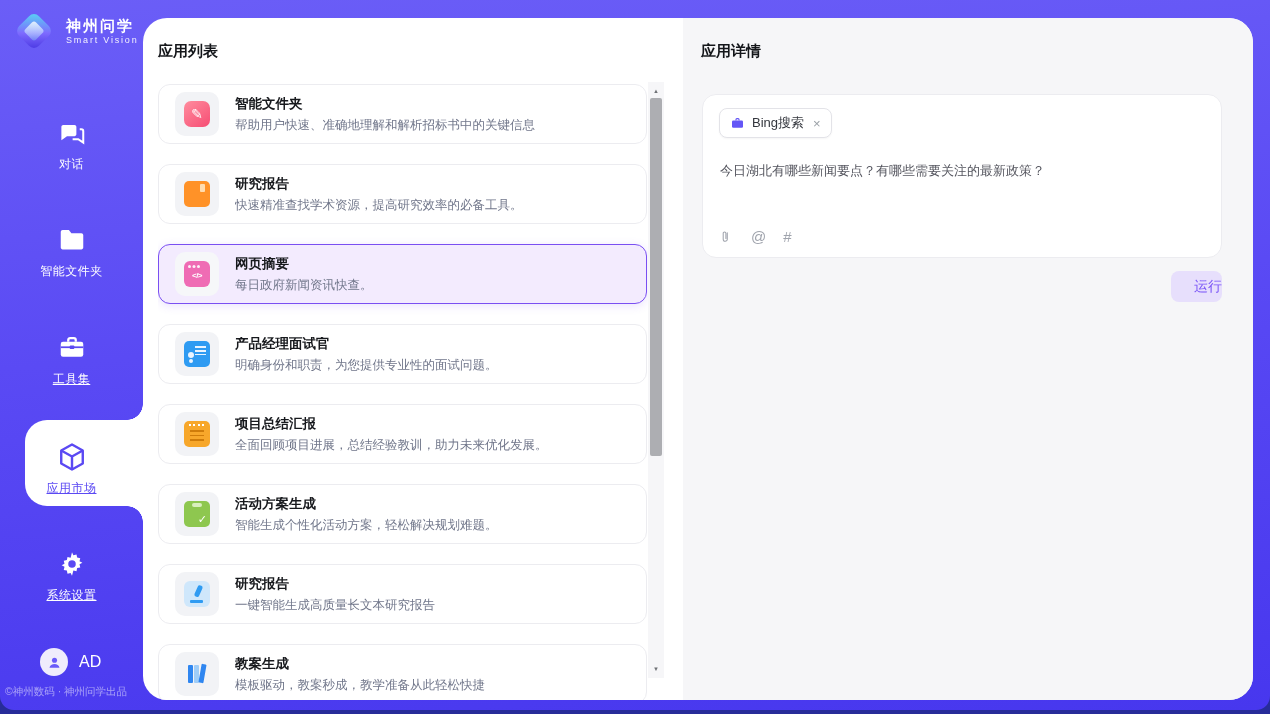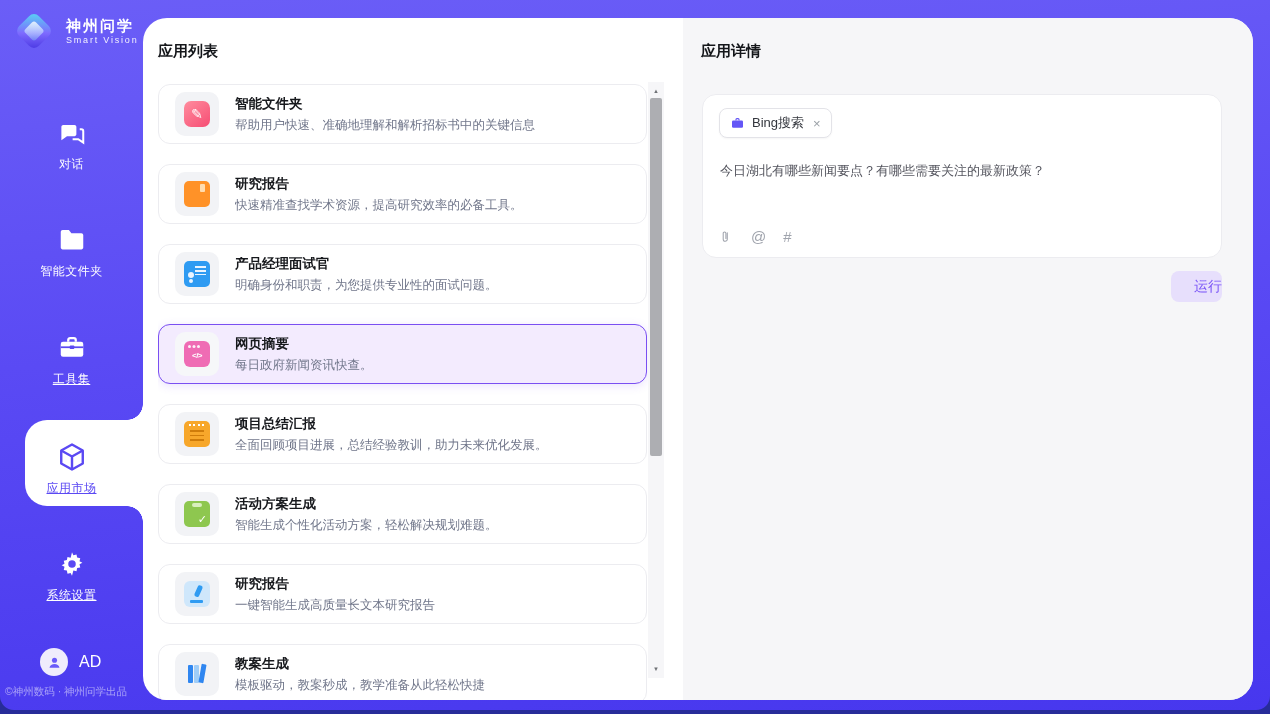--- a/index.html
+++ b/index.html
@@ -232,37 +232,37 @@
   <div class="app-card">
     <span class="tile">
       <span class="appic book-icon"></span>
     </span>
     <span class="card-text">
       <div class="card-title">研究报告</div>
       <div class="card-desc">快速精准查找学术资源，提高研究效率的必备工具。</div>
     </span>
   </div>
 
+  <div class="app-card selected">
+    <span class="tile">
+      <span class="appic webpage-icon"></span>
+    </span>
+    <span class="card-text">
+      <div class="card-title">网页摘要</div>
+      <div class="card-desc">每日政府新闻资讯快查。</div>
+    </span>
+  </div>
+
   <div class="app-card">
     <span class="tile">
       <span class="appic resume-icon"></span>
     </span>
     <span class="card-text">
       <div class="card-title">产品经理面试官</div>
       <div class="card-desc">明确身份和职责，为您提供专业性的面试问题。</div>
-    </span>
-  </div>
-
-  <div class="app-card selected">
-    <span class="tile">
-      <span class="appic webpage-icon"></span>
-    </span>
-    <span class="card-text">
-      <div class="card-title">网页摘要</div>
-      <div class="card-desc">每日政府新闻资讯快查。</div>
     </span>
   </div>
 
   <div class="app-card">
     <span class="tile">
       <span class="appic notepad-icon"></span>
     </span>
     <span class="card-text">
       <div class="card-title">项目总结汇报</div>
       <div class="card-desc">全面回顾项目进展，总结经验教训，助力未来优化发展。</div>

